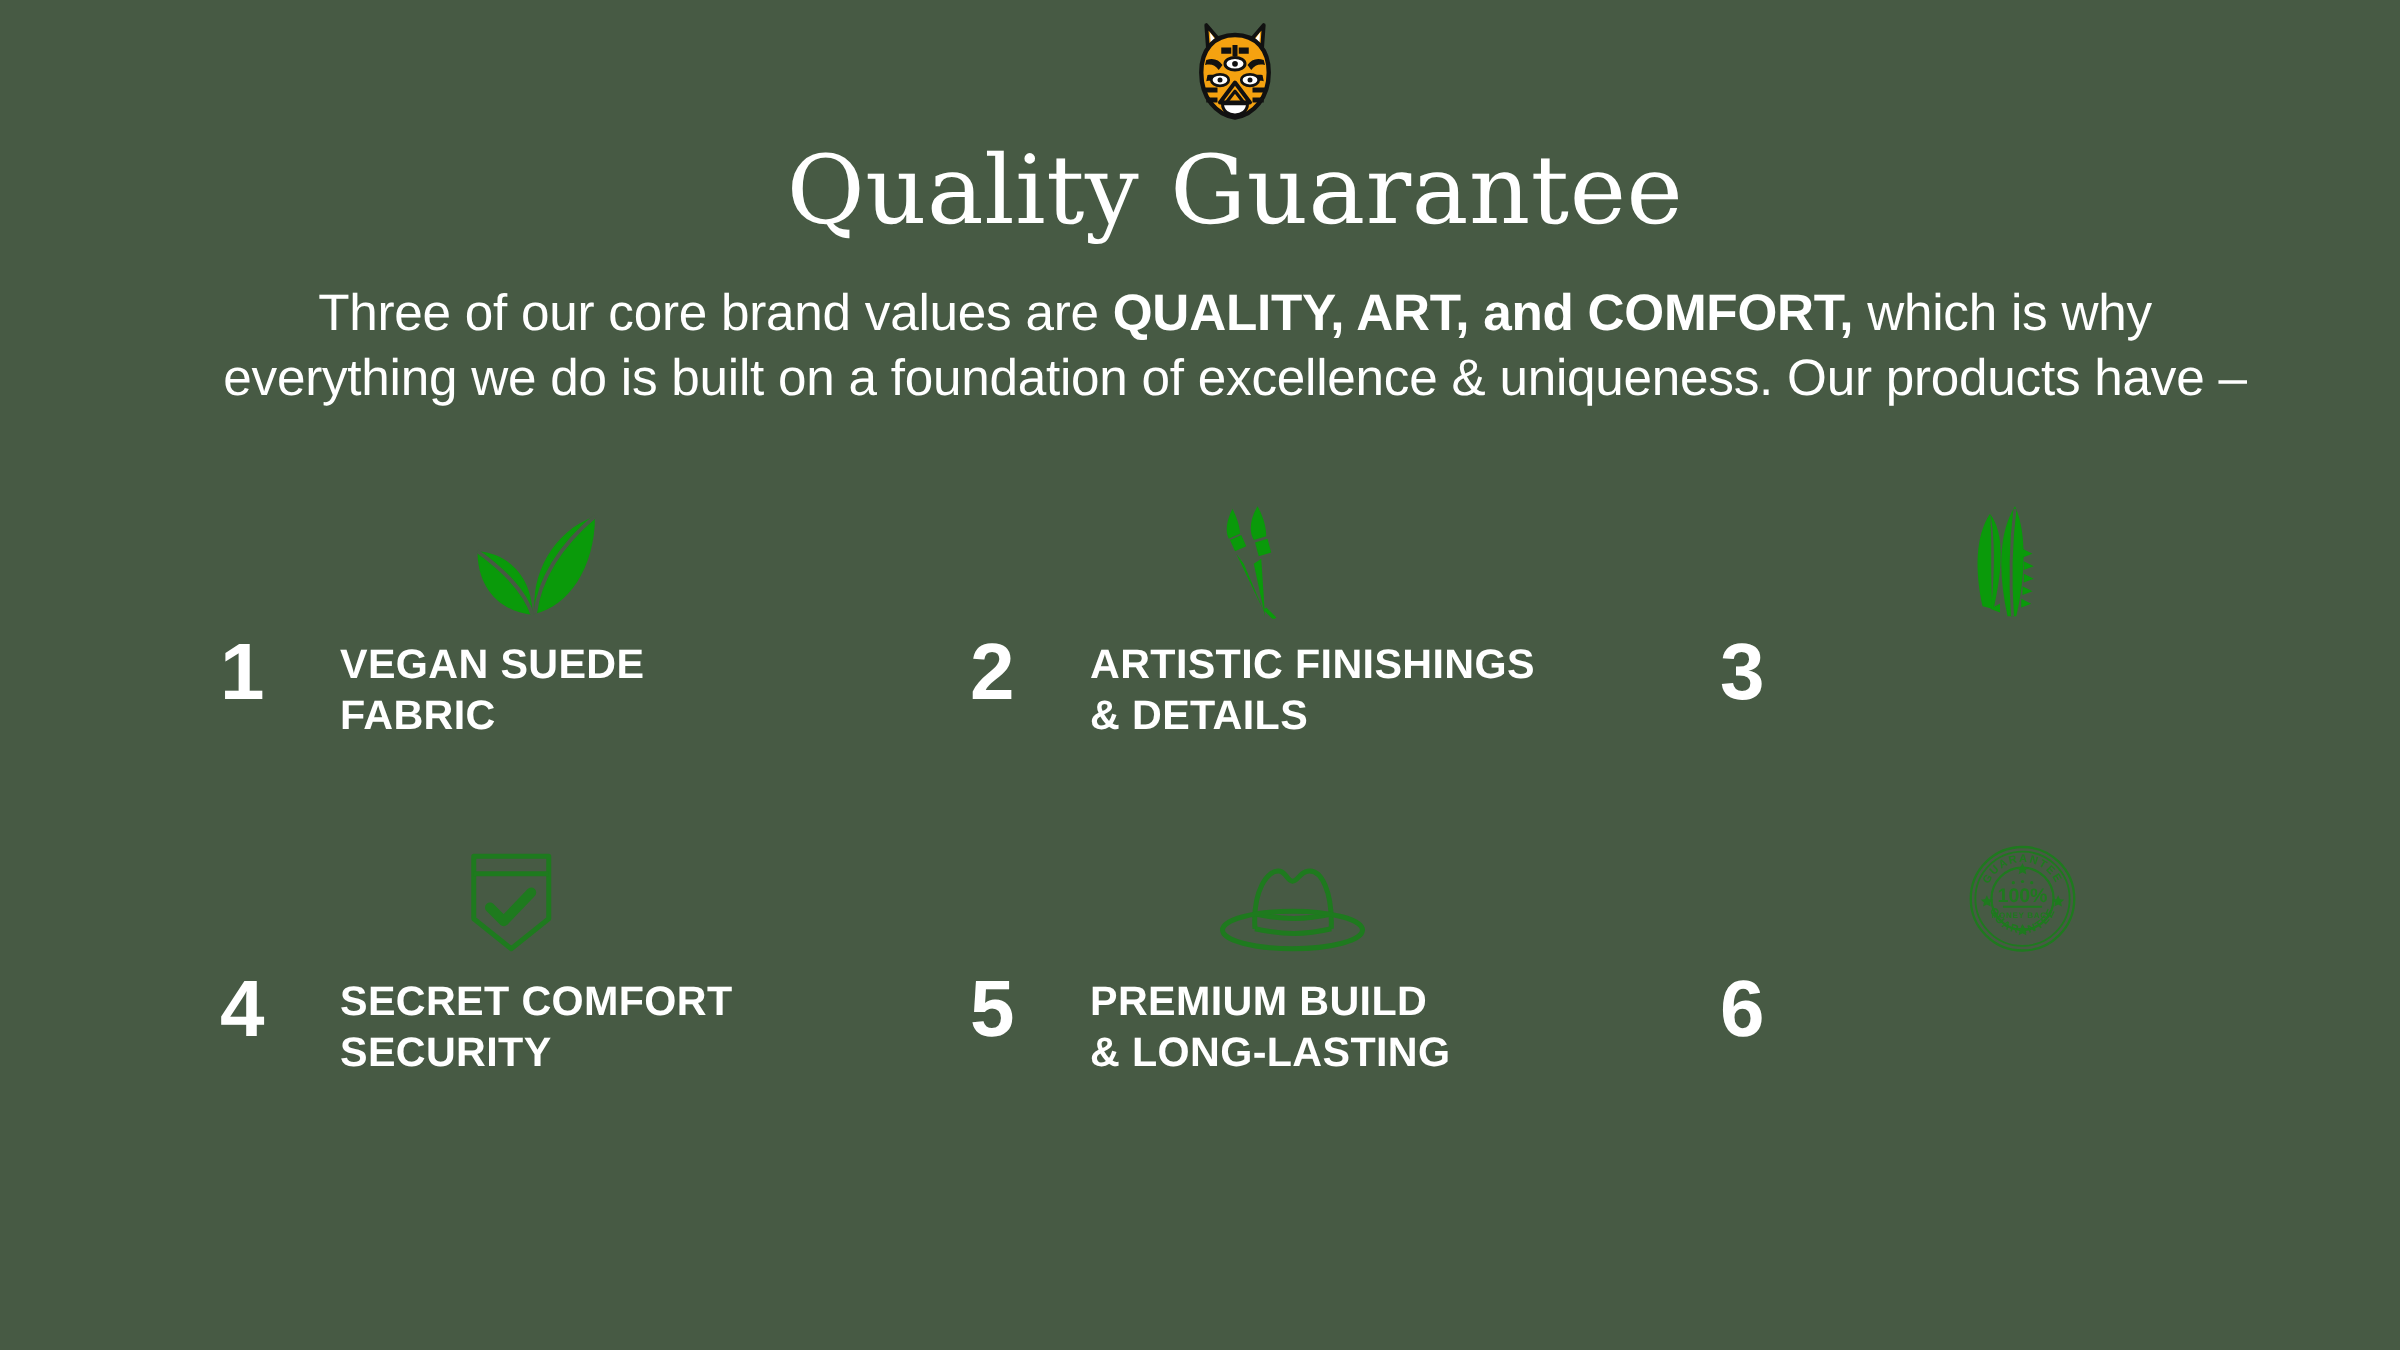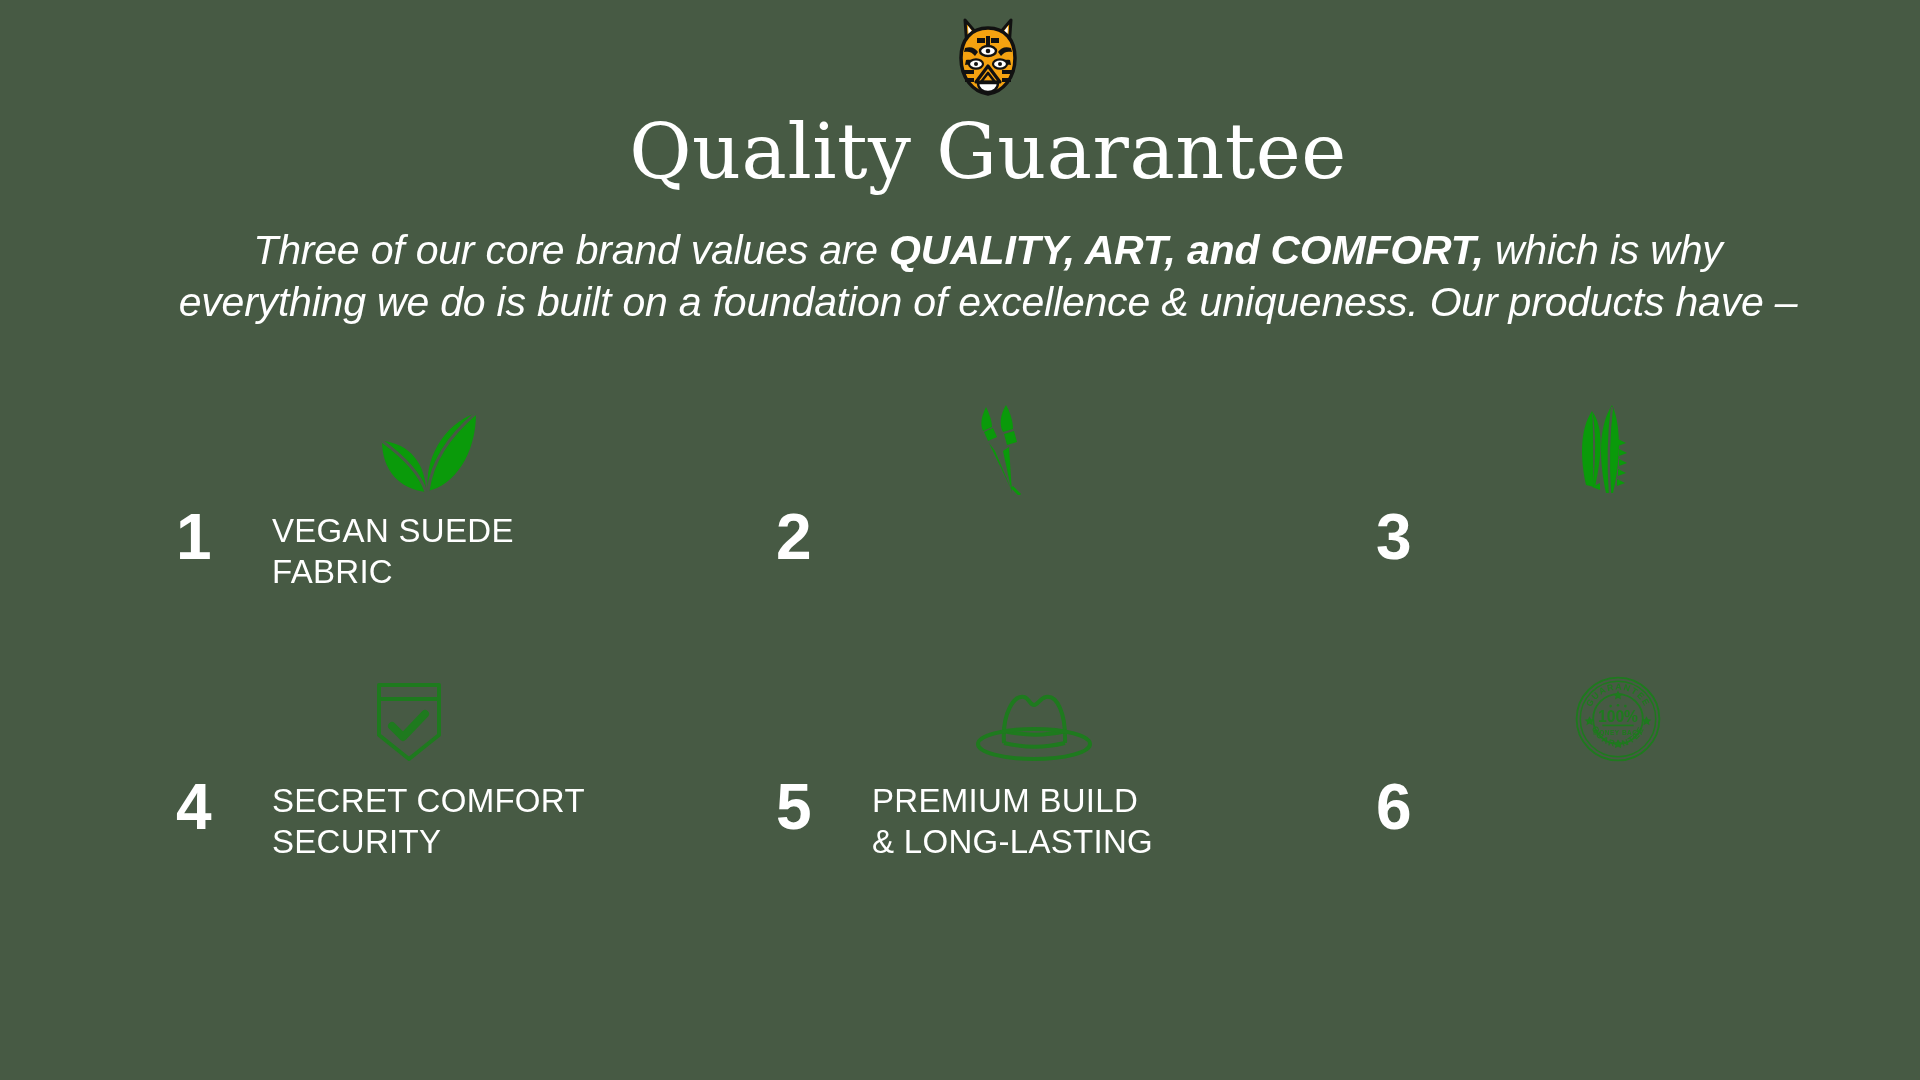--- a/index.html
+++ b/index.html
@@ -51,21 +51,20 @@
   
   .intro {
     margin-top: 34px;
     width: 1660px;
     text-align: center;
     font-size: 41px;
     line-height: 1.28;
     font-weight: 400;
     letter-spacing: -0.2px;
     color: #ffffff;
-    font-style: italic;
   }
   .intro b { font-weight: 700; }
 
   
   .features {
     margin-top: 48px;
     width: 1800px;
     display: grid;
     grid-template-columns: repeat(3, 1fr);
     grid-template-rows: repeat(2, 276px);
@@ -97,21 +96,21 @@
     font-size: 64px;
     font-weight: 700;
     line-height: 1;
     width: 96px;
     flex: 0 0 96px;
     color: #ffffff;
     letter-spacing: -1px;
   }
   .feature-label {
     font-size: 33px;
-    font-weight: 400;
+    font-weight: 700;
     line-height: 1.25;
     letter-spacing: 0.3px;
     color: #ffffff;
     white-space: pre-line;
     padding-top: 5px;
   }
 
   
   .features .feature.row2 .feature-icon { height: 112px; }
 </style>
@@ -200,20 +199,22 @@
               <path d="M34 6 C28 16 27 26 31 33 l10 -3 C41 22 38 13 34 6 Z"></path>
               <path d="M32 35 l10 -3 3 11 -10 3 Z"></path>
               <path d="M37 48 L40 94 L31 52 Z"></path>
             </g>
             <path d="M40 88 L48 96" stroke="#0a9a0a" stroke-width="3" fill="none"></path>
           </svg>
         </span>
       </div>
       <div class="feature-body">
         <div class="feature-num">2</div>
+        <div class="feature-label">ARTISTIC FINISHINGS
+&amp; DETAILS</div>
       </div>
     </div>
 
     <div class="feature">
       <div class="feature-icon">
         <span>
           <svg width="64" height="96" viewBox="0 0 64 96" aria-hidden="true">
             <g fill="#0a9a0a">
               <path d="M20 12 C8 30 8 58 14 86 L22 88 C20 58 22 32 20 12 Z"></path>
               <path d="M20 12 C32 28 30 56 23 88 L21 88 C24 56 24 30 20 12 Z"></path>

